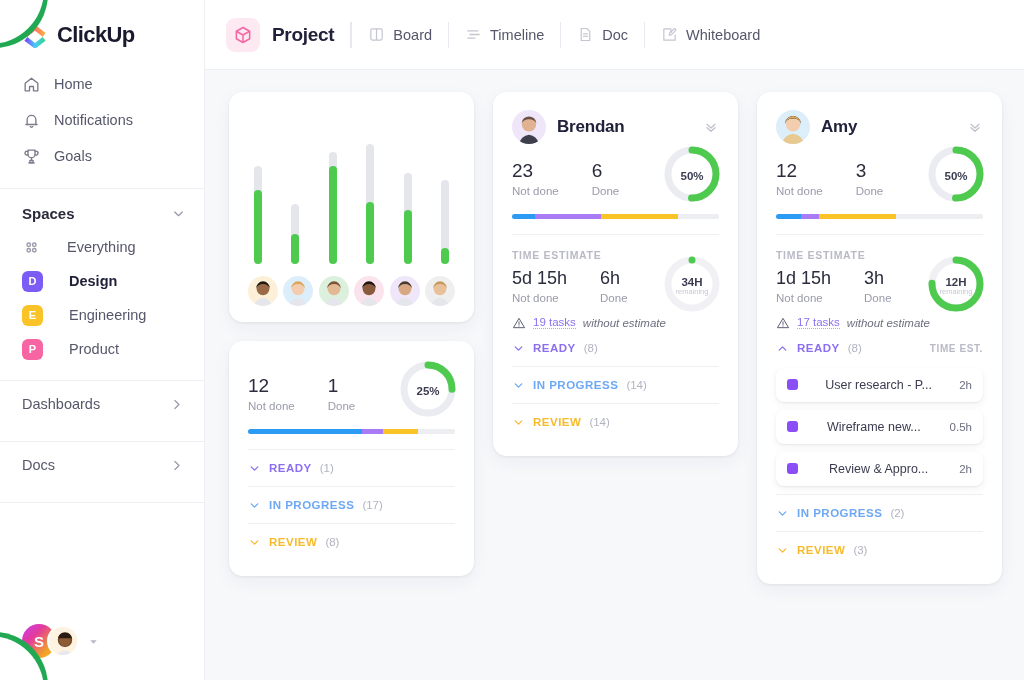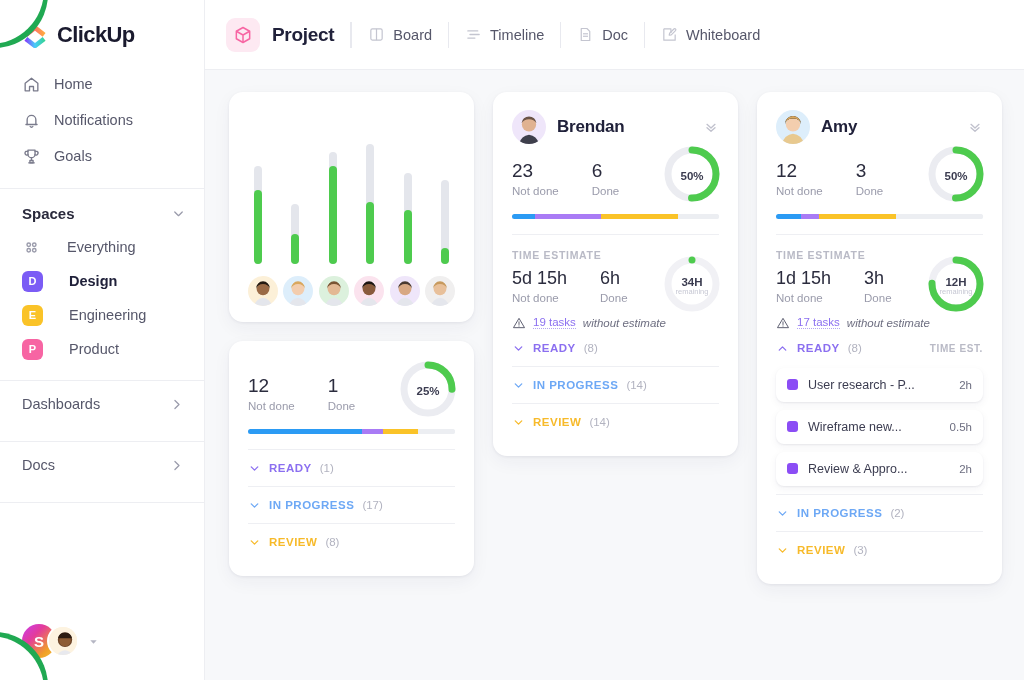--- a/index.html
+++ b/index.html
@@ -216,21 +216,21 @@
 
   .task {
     display: flex; align-items: center; gap: 10px;
     background: #fff; border-radius: 8px;
     box-shadow: 0 1px 2px rgba(30,35,70,.07), 0 3px 8px rgba(30,35,70,.05);
     padding: 10px 11px; margin-bottom: 8px;
   }
   .task-dot { width: 11px; height: 11px; border-radius: 3px; flex: 0 0 11px; }
   .task-name {
     font-size: 12.5px; color: #3b3c50; white-space: nowrap;
-    overflow: hidden; text-overflow: ellipsis; flex: 1;
+    overflow: hidden; text-overflow: ellipsis; flex: 1; text-align: center;
   }
   .task-est { font-size: 11.5px; color: #6d6e80; }
   .tasks-wrap { margin-top: 2px; }
 </style>
 </head>
 <body>
 
 <div id="app">
 
   <div class="corner corner-tl"></div>

